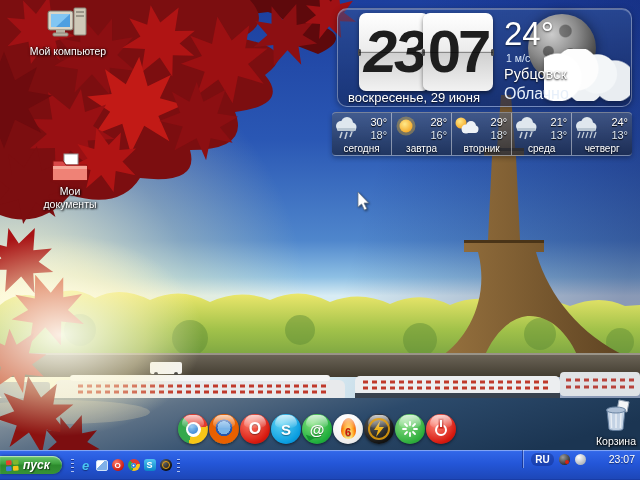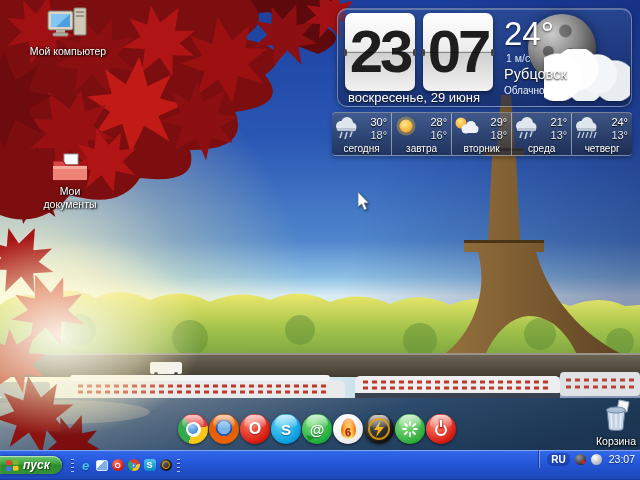--- a/index.html
+++ b/index.html
@@ -30,26 +30,26 @@
     background:linear-gradient(rgba(52,84,150,.55), rgba(15,30,75,.55));
     border:1px solid rgba(255,255,255,.35);
     box-shadow:inset 0 1px 0 rgba(255,255,255,.25), 0 2px 6px rgba(0,0,0,.35);}
   .flip-card{position:absolute;top:4px;width:70px;height:78px;border-radius:7px;
     background:linear-gradient(#ffffff 0%,#ececec 48%,#cfcfcf 50%,#f2f2f2 100%);
     box-shadow:0 2px 4px rgba(0,0,0,.5);
     font-size:60px;font-weight:bold;color:#1e1e1e;text-align:center;line-height:78px;letter-spacing:-3px;}
   .flip-card::after{content:'';position:absolute;left:0;right:0;top:50%;height:1px;background:rgba(0,0,0,.35);}
   .flip-card::before{content:'';position:absolute;top:50%;left:-1px;width:3px;height:7px;margin-top:-3px;
     background:#4a4a4a;border-radius:2px;box-shadow:69px 0 0 #4a4a4a;}
-  .card-hours{left:7px;} .card-mins{left:85px;}
+  .card-hours{left:21px;font-style:italic;} .card-mins{left:85px;}
   .widget-date{position:absolute;left:10px;top:81px;font-size:13px;color:#fff;text-shadow:0 1px 2px #000;}
   .w-temp{position:absolute;left:166px;top:8px;font-size:33px;color:#fff;line-height:1;text-shadow:0 1px 2px rgba(0,0,0,.6);}
   .w-wind{position:absolute;left:168px;top:43px;font-size:10.5px;color:#d8e6f8;}
   .w-city{position:absolute;left:166px;top:57px;font-size:14.5px;color:#fff;text-shadow:0 1px 2px #000;}
-  .w-cond{position:absolute;left:166px;top:76px;font-size:10px;color:#e8f0fa;}
+  .w-cond{position:absolute;left:166px;top:76px;font-size:16px;color:#e8f0fa;}
   .moon{position:absolute;left:190px;top:5px;width:68px;height:68px;border-radius:50%;
     background:
       radial-gradient(circle at 62% 62%, rgba(0,0,0,.5) 0 12%, transparent 14%),
       radial-gradient(circle at 30% 55%, rgba(0,0,0,.4) 0 8%, transparent 10%),
       radial-gradient(circle at 55% 25%, rgba(0,0,0,.35) 0 9%, transparent 11%),
       radial-gradient(circle at 35% 30%, #cccccc, #8a8a8a 40%, #3c3c3c 78%, #1e1e1e 100%);
     box-shadow:0 0 12px rgba(0,0,0,.45);}
   .moon-cloud{position:absolute;left:206px;top:40px;width:86px;height:52px;filter:drop-shadow(0 2px 2px rgba(0,0,0,.3));
     background:
       radial-gradient(circle at 16% 55%, #ffffff 0 30%, transparent 32%),
@@ -131,21 +131,21 @@
     color:#fff;font-size:9px;font-weight:bold;display:flex;align-items:center;justify-content:center;}
   .ql-daemon-dot{width:12px;height:12px;border-radius:50%;background:radial-gradient(circle at 35% 30%, #666, #111 70%);position:relative;}
   .ql-daemon-dot::after{content:'';position:absolute;inset:2px;border-radius:50%;border:1.5px solid #e8a00c;}
   .tray{position:absolute;right:0;top:0;height:18px;display:flex;align-items:center;gap:5px;padding:0 5px 0 7px;
     border-left:1px solid rgba(255,255,255,.4);box-shadow:-1px 0 0 rgba(0,0,40,.35);}
   .tray-lang{color:#fff;font-size:10px;font-weight:bold;background:rgba(10,30,110,.35);border-radius:6px;padding:1px 4px;cursor:pointer;}
   .tray-sphere{width:11px;height:11px;border-radius:50%;cursor:pointer;}
   .sphere-dark{background:radial-gradient(circle at 35% 30%, #9a9a9a, #2e2e2e 75%);position:relative;}
   .sphere-dark::after{content:'';position:absolute;right:1px;bottom:1px;width:4px;height:4px;border-radius:50%;background:#d62314;}
   .sphere-light{background:radial-gradient(circle at 35% 30%, #ffffff, #a8aeb5 80%);}
-  .tray-clock{color:#fff;font-size:10.5px;text-shadow:0 1px 1px rgba(0,0,0,.5);margin-left:2px;}
+  .tray-clock{color:#fff;font-size:10.5px;text-shadow:0 1px 1px rgba(0,0,0,.5);margin-left:18px;}
 </style>
 </head>
 <body>
 
 <svg style="position:absolute;width:0;height:0" aria-hidden="true">
   <defs>
     <radialGradient id="gSun" cx="40%" cy="35%" r="70%">
       <stop offset="0" stop-color="#ffe98a"></stop>
         <stop offset="1" stop-color="#f5a623"></stop>
     </radialGradient>

